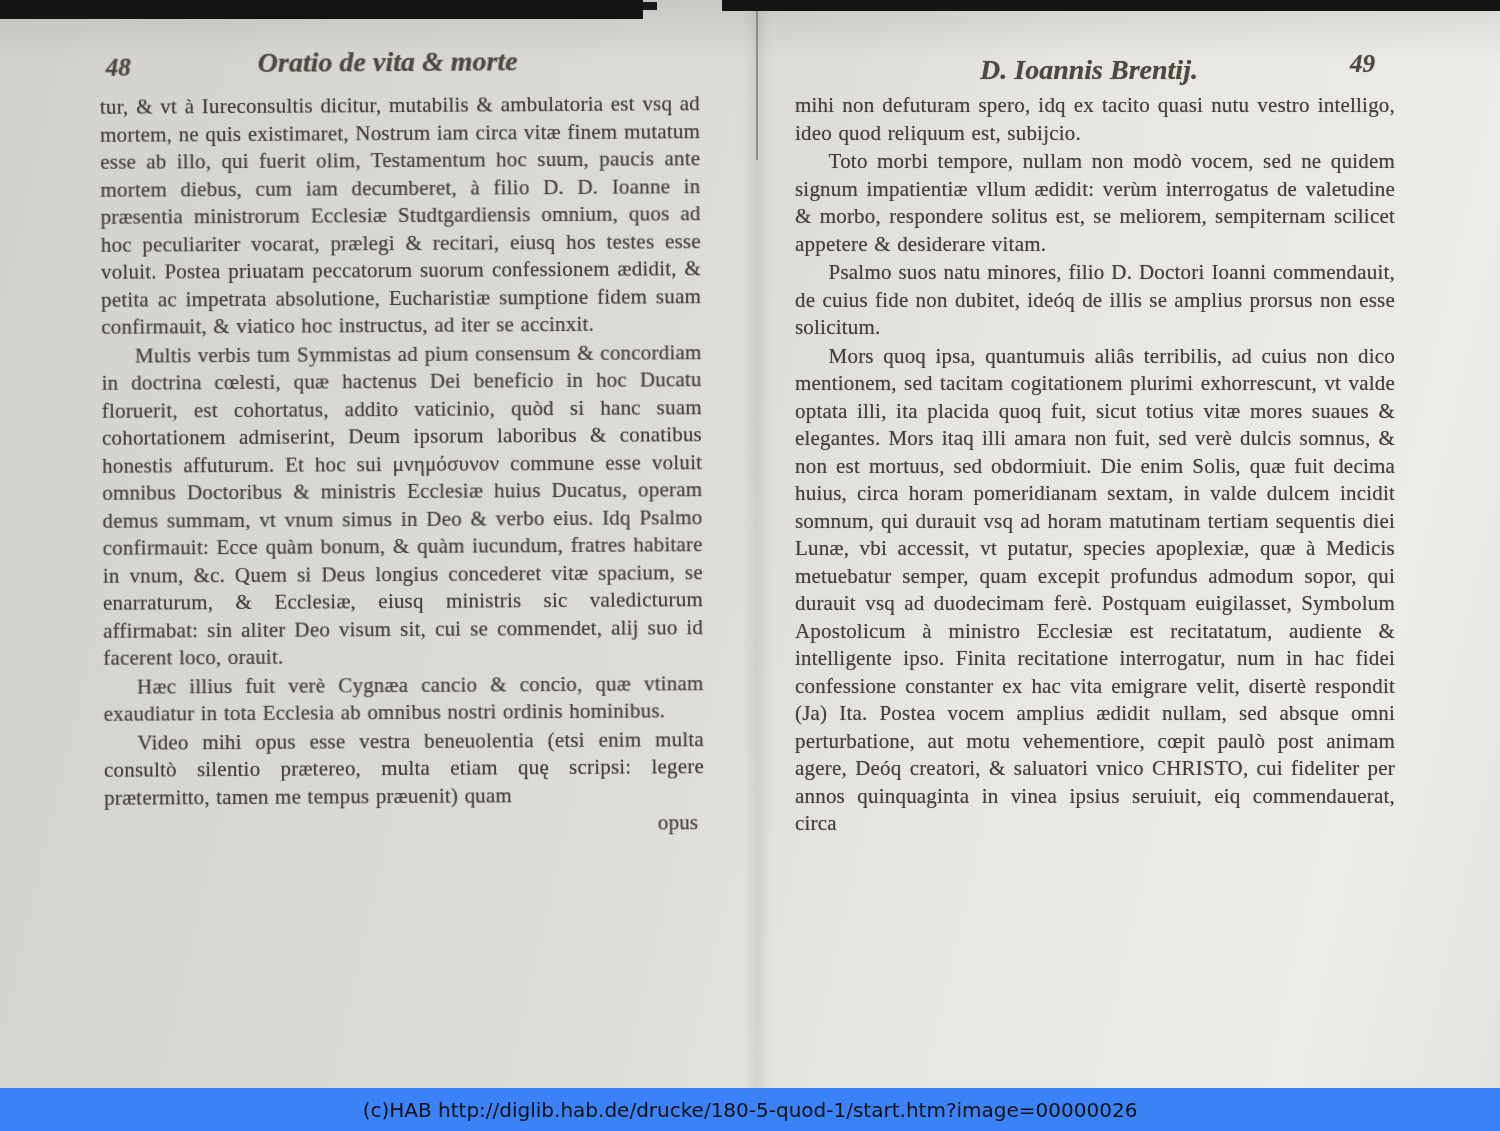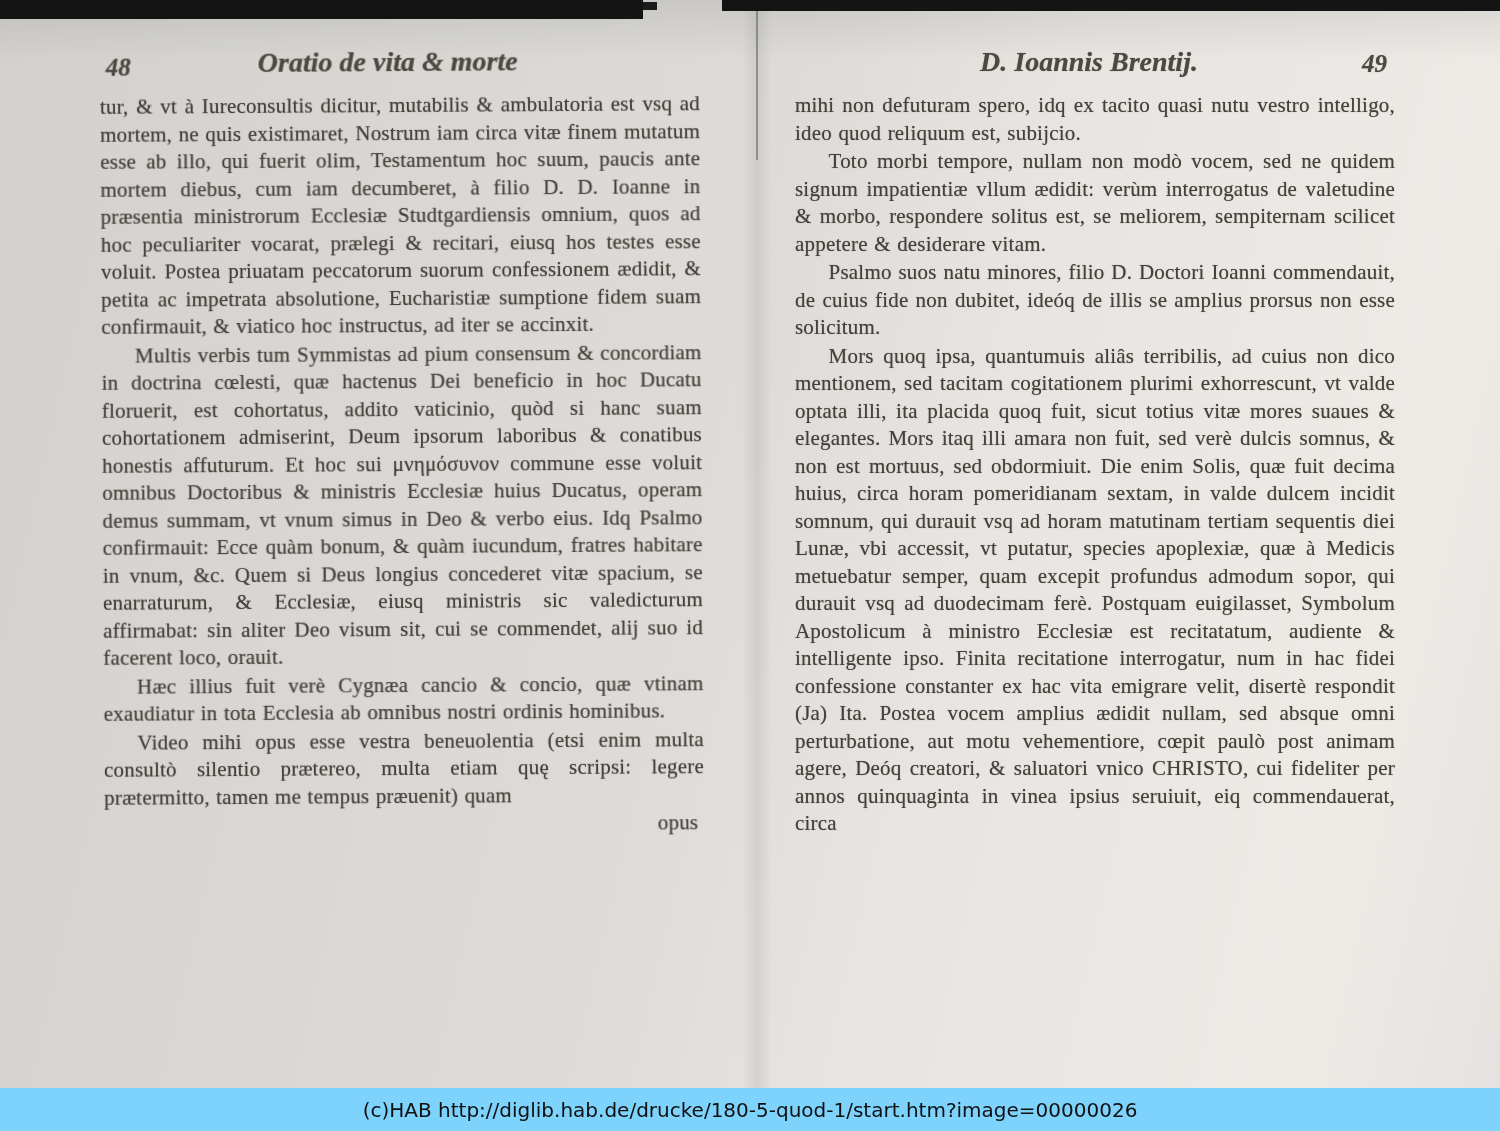--- a/index.html
+++ b/index.html
@@ -64,23 +64,23 @@
     position: relative;
     height: 46px;
     font-style: italic;
     font-weight: bold;
     font-size: 28px;
     color: #4d4840;
     text-shadow: 0 0 1px rgba(70,65,58,0.6);
   }
   .page-header .pagenum { font-size: 25px; font-weight: bold; }
   .page-left  .pagenum { position: absolute; left: 6px;  top: 6px; }
-  .page-right .pagenum { position: absolute; right: 8px; top: 4px; }
+  .page-right .pagenum { position: absolute; right: 20px; top: 4px; }
   .page-left  .running-title { position: absolute; left: 48%; top: 0; transform: translateX(-50%); white-space: nowrap; }
-  .page-right .running-title { position: absolute; left: 49%; top: 0; transform: translateX(-50%); white-space: nowrap; font-style: italic; }
+  .page-right .running-title { position: absolute; left: 49%; top: 8px; transform: translateX(-50%); white-space: nowrap; font-style: italic; }
 
   .page-body {
     font-size: 21px;
     line-height: 27.5px;
     text-align: justify;
     letter-spacing: 0.2px;
     word-spacing: 1px;
     text-shadow: 0 0 1px rgba(68,64,58,0.55);
   }
   .page-body p {
@@ -99,21 +99,21 @@
     margin-right: 110px;
     font-size: 22px;
     letter-spacing: 1px;
   }
 
   
   .caption-bar {
     position: absolute;
     left: 0; top: 1088px;
     width: 1500px; height: 43px;
-    background: #7dd3fc;
+    background: #3b82f6;
     display: flex;
     align-items: center;
     justify-content: center;
   }
   .caption-bar span {
     font-family: "DejaVu Sans", sans-serif;
     font-size: 20px;
     color: #101010;
   }
 </style>

